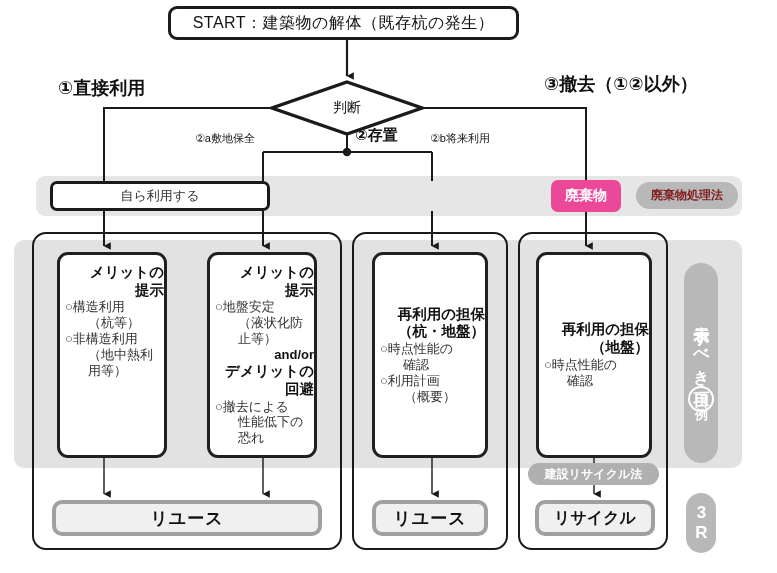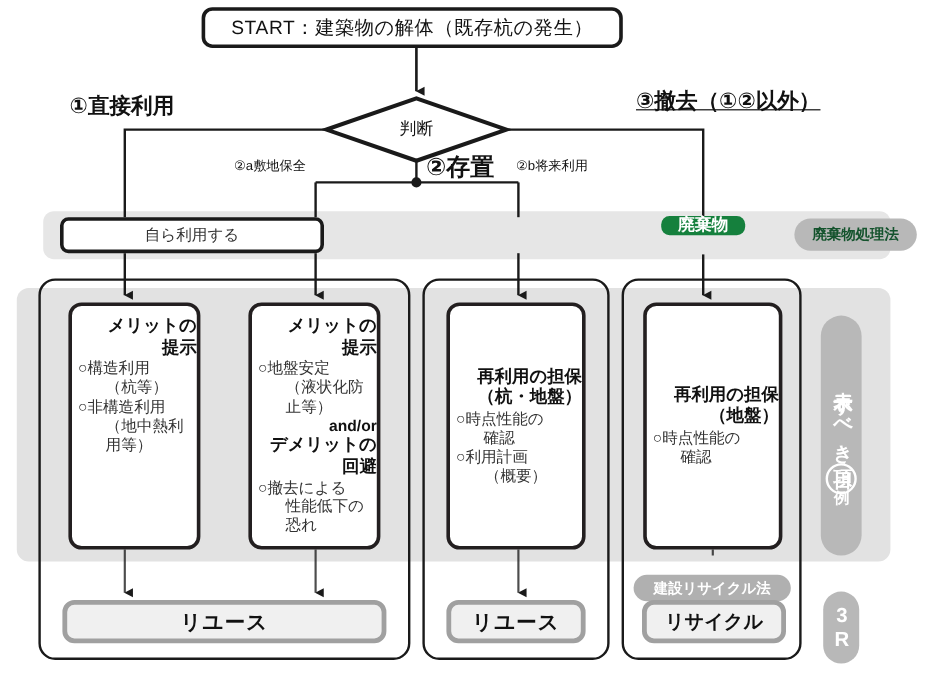--- a/index.html
+++ b/index.html
@@ -21,22 +21,22 @@
   .diamond-wrap{left:272px;top:82px;width:150px;height:52px;}
   .diamond-label{
     position:absolute;left:0;top:0;width:150px;height:52px;
     display:flex;align-items:center;justify-content:center;
     font-size:14px;color:#111;
   }
 
   
   .branch-hd{font-weight:bold;font-size:18px;color:#111;white-space:nowrap;}
   .lbl-direct{left:58px;top:76px;}
-  .lbl-remove{left:530px;top:72px;text-decoration:underline;}
-  .lbl-store{left:355px;top:126px;font-size:20px;}
+  .lbl-remove{left:544px;top:72px;}
+  .lbl-store{left:355px;top:126px;font-size:15px;}
   .branch-sub{font-size:11px;color:#111;white-space:nowrap;}
   .lbl-2a{left:195px;top:131px;}
   .lbl-2b{left:430px;top:131px;}
 
   
   .gray-band{
     left:36px;top:176px;width:706px;height:40px;
     background:#e6e6e6;border-radius:9px;
   }
   
@@ -48,28 +48,28 @@
   
   .opt-box{
     border:3px solid #1a1a1a;border-radius:7px;background:#fff;
     display:flex;align-items:center;justify-content:center;
     font-size:13px;color:#333;
   }
   .opt-self{left:50px;top:181px;width:220px;height:30px;}
   .opt-sell{left:358px;top:181px;width:133px;height:30px;font-size:12px;}
 
   .chip-dark{
-    left:551px;top:180px;width:70px;height:16px;
-    background:#15803d;border-radius:7px;color:#fff;
+    left:551px;top:180px;width:70px;height:32px;
+    background:#ec4899;border-radius:7px;color:#fff;
     display:flex;align-items:center;justify-content:center;
     font-weight:bold;font-size:14px;
   }
   .chip-gray{
-    left:662px;top:182px;width:102px;height:27px;
-    background:#b8b8b8;border-radius:14px;color:#14532d;
+    left:636px;top:182px;width:102px;height:27px;
+    background:#b8b8b8;border-radius:14px;color:#7f1d1d;
     display:flex;align-items:center;justify-content:center;
     font-weight:bold;font-size:13px;
   }
   .chip-gray.small{font-size:12px;}
 
   
   .panel{
     border:2.5px solid #1a1a1a;border-radius:14px;background:transparent;
   }
   .p1{left:32px;top:232px;width:310px;height:318px;}
@@ -100,21 +100,21 @@
     font-weight:bold;font-size:17px;color:#111;letter-spacing:1px;
   }
   .r1{left:52px;top:500px;width:270px;height:36px;}
   .r2{left:372px;top:500px;width:116px;height:36px;}
   .r3{left:535px;top:500px;width:120px;height:36px;font-size:16px;letter-spacing:0;}
 
   .chip-recycle-law{
     left:528px;top:463px;width:131px;height:22px;
     background:#b0b0b0;border-radius:11px;color:#fff;
     display:flex;align-items:center;justify-content:center;
-    font-weight:bold;font-size:12px;margin-top:16px;
+    font-weight:bold;font-size:12px;
   }
 
   
   .vbadge{
     background:#b8b8b8;color:#fff;border-radius:22px;
     display:flex;align-items:center;justify-content:center;
     writing-mode:vertical-rl;text-orientation:upright;
     font-weight:bold;
   }
   .v-items{left:684px;top:263px;width:34px;height:200px;font-size:16px;letter-spacing:2px;}

